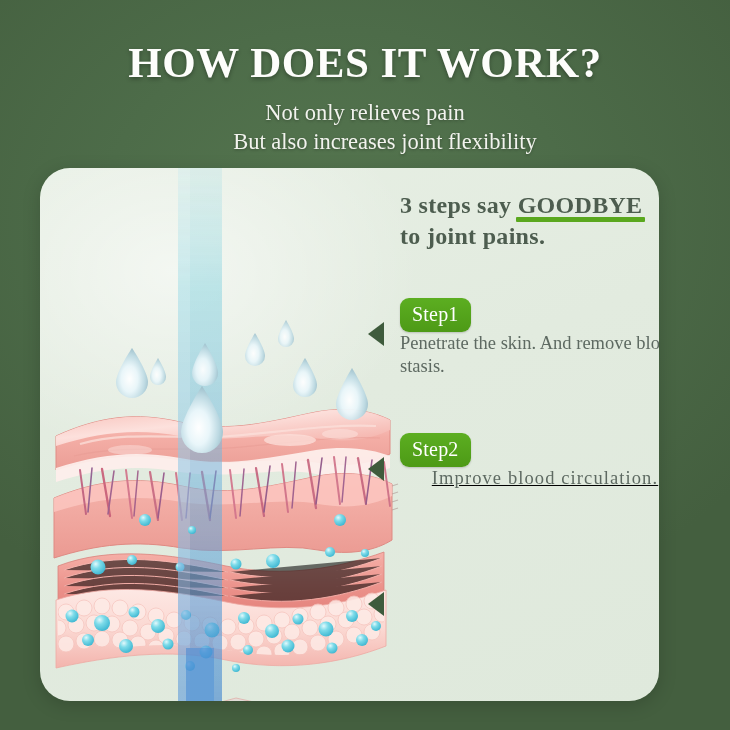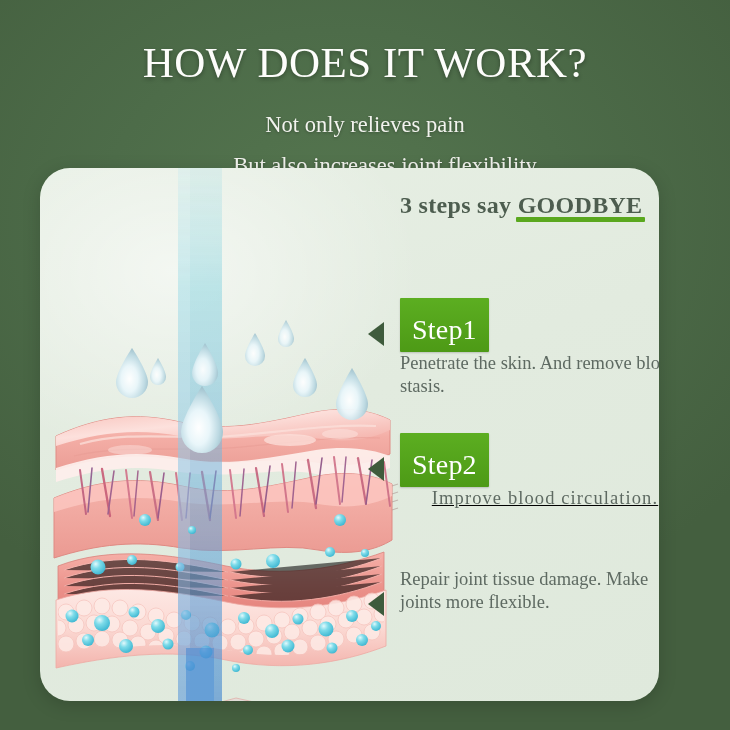--- a/index.html
+++ b/index.html
@@ -12,27 +12,27 @@
     position:relative;width:730px;height:730px;
     background:
       radial-gradient(ellipse 520px 420px at 46% 30%, #55764f 0%, #4d6c49 45%, #445f3f 100%),
       linear-gradient(150deg,#4b6a47 0%,#47633f 55%,#3f5a3a 100%);
     overflow:hidden;
   }
   
   #header{position:absolute;left:0;top:0;width:730px;text-align:center;}
   #title{
     margin:0;padding-top:38px;
-    font-size:43px;font-weight:normal;letter-spacing:0.5px;
+    font-size:43px;font-weight:bold;letter-spacing:0.5px;
     color:#fdfdfb;
     text-shadow:0 2px 4px rgba(0,0,0,.32);
     font-family:"Liberation Serif", serif;
   }
   .sub{
-    margin:12px;color:#f2f3ee;font-size:22.5px;line-height:1.22;
+    margin:0;color:#f2f3ee;font-size:22.5px;line-height:1.22;
     text-shadow:0 1px 3px rgba(0,0,0,.3);
   }
   #sub1{padding-top:12px;}
   #sub2{padding-top:2px;padding-left:40px;}
 
   
   #card{
     position:absolute;left:40px;top:168px;width:619px;height:533px;
     background:linear-gradient(160deg,#e7efe4 0%,#e2ebdf 45%,#dfe9dc 100%);
     border-radius:30px;
@@ -60,23 +60,23 @@
 
   .step{position:absolute;left:0;width:290px;}
   #step1{top:108px;}
   #step2{top:243px;text-decoration:underline;}
   #step3{top:378px;}
 
   .badge{
     display:inline-block;
     background:linear-gradient(180deg,#5cae21 0%,#4d9a16 100%);
     color:#ffffff;
-    font-size:28px;line-height:1;
-    padding:18px 12px 8px 12px;
-    border-radius:1px;
+    font-size:20px;line-height:1;
+    padding:6px 12px 8px 12px;
+    border-radius:9px;
     letter-spacing:.2px;
     box-shadow:0 1px 2px rgba(0,0,0,.18);
   }
   .desc{
     color:#5e6a62;font-size:18.5px;line-height:1.27;
   }
   .desc.spaced{letter-spacing:1.1px;text-align:center;}
 
   .pointer{
     position:absolute;left:-32px;top:24px;
@@ -418,34 +418,34 @@
           <circle cx="300" cy="352" r="6" fill="url(#bubbleG)"></circle>
           <circle cx="152" cy="362" r="4" fill="url(#bubbleG)"></circle>
         </g>
       </svg>
     </div>
 
     <div id="rightcol">
 
       <div class="headline">
         <span>3 steps say </span><span class="hl-word"><span class="w">GOODBYE</span><span class="bar"></span></span><br>
+        <span>to joint pains.</span>
       </div>
 
       <div class="step" id="step1">
         <div class="pointer"></div>
         <div class="badge">Step1</div>
         <div class="desc">Penetrate the skin. And remove blood stasis.</div>
       </div>
 
       <div class="step" id="step2">
         <div class="pointer"></div>
         <div class="badge">Step2</div>
         <div class="desc spaced">Improve blood circulation.</div>
       </div>
 
       <div class="step" id="step3">
         <div class="pointer"></div>
-        <div class="desc">Repair joint tissue damage. Make joints more flexible.</div>
       </div>
 
     </div>
   </div>
 </div>
 
 </body></html>

